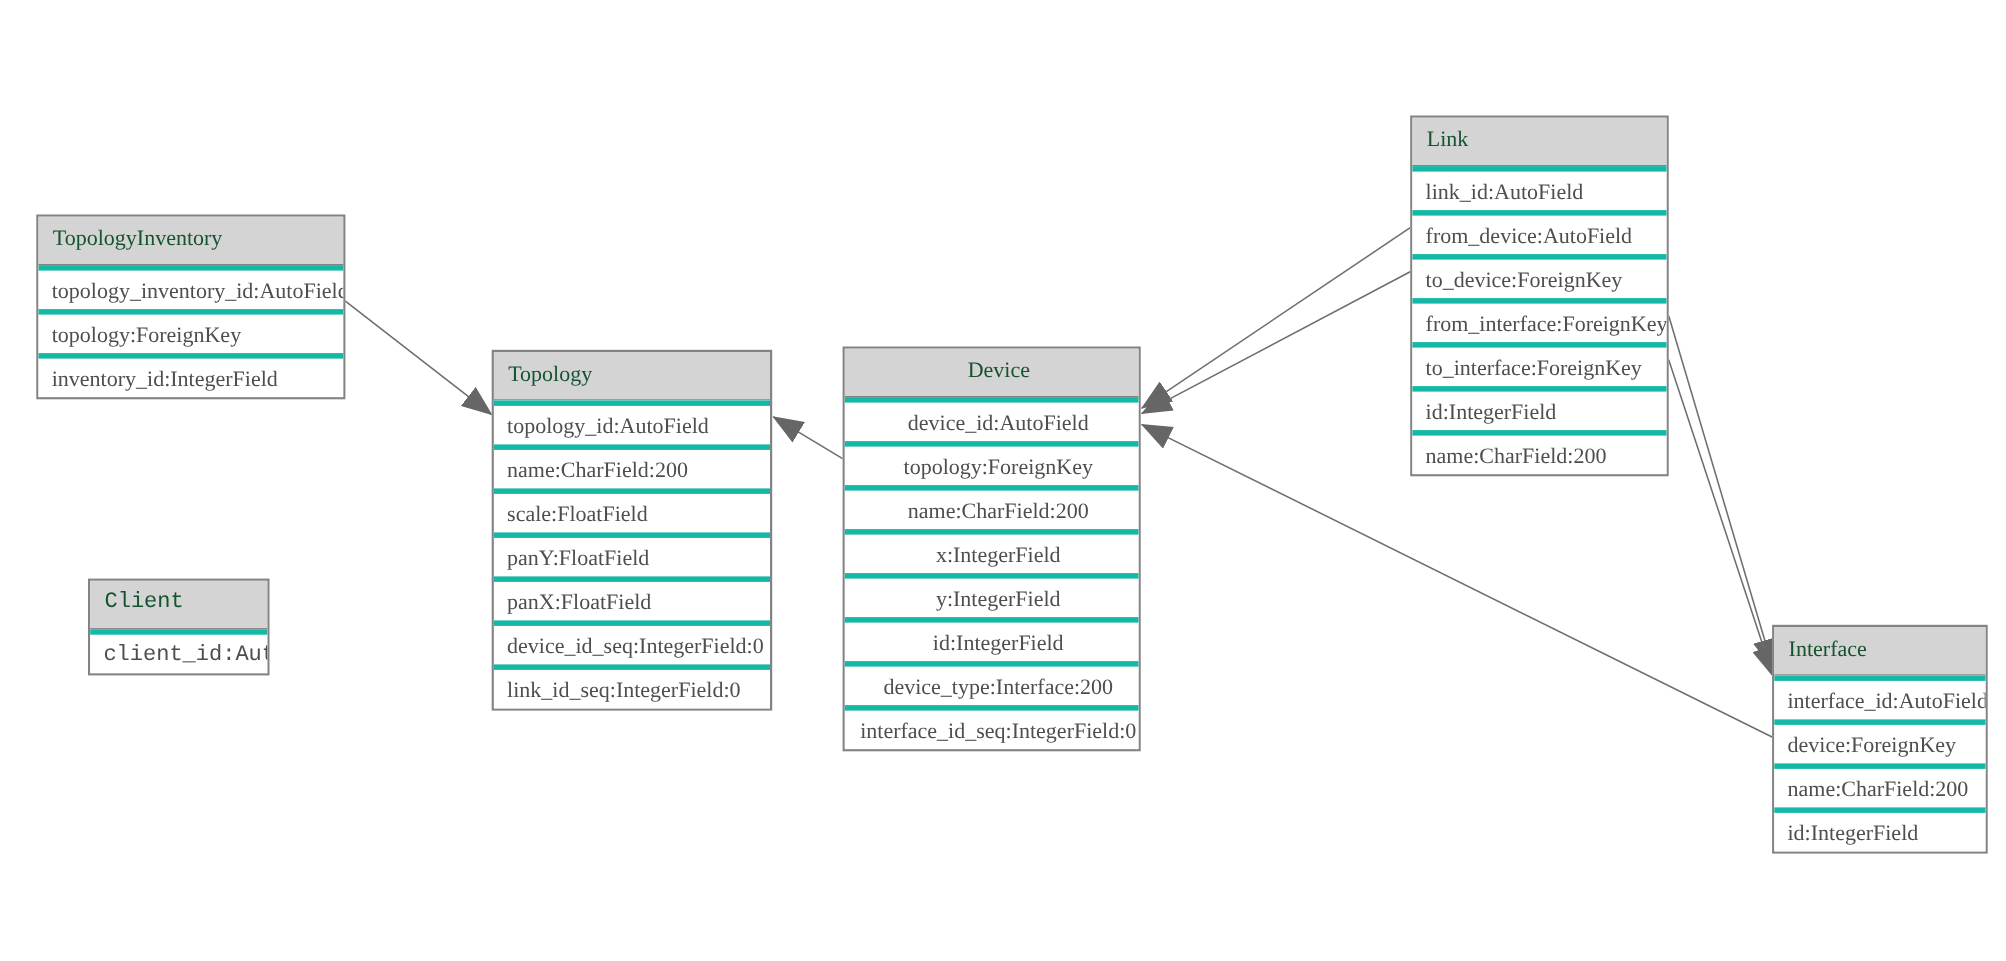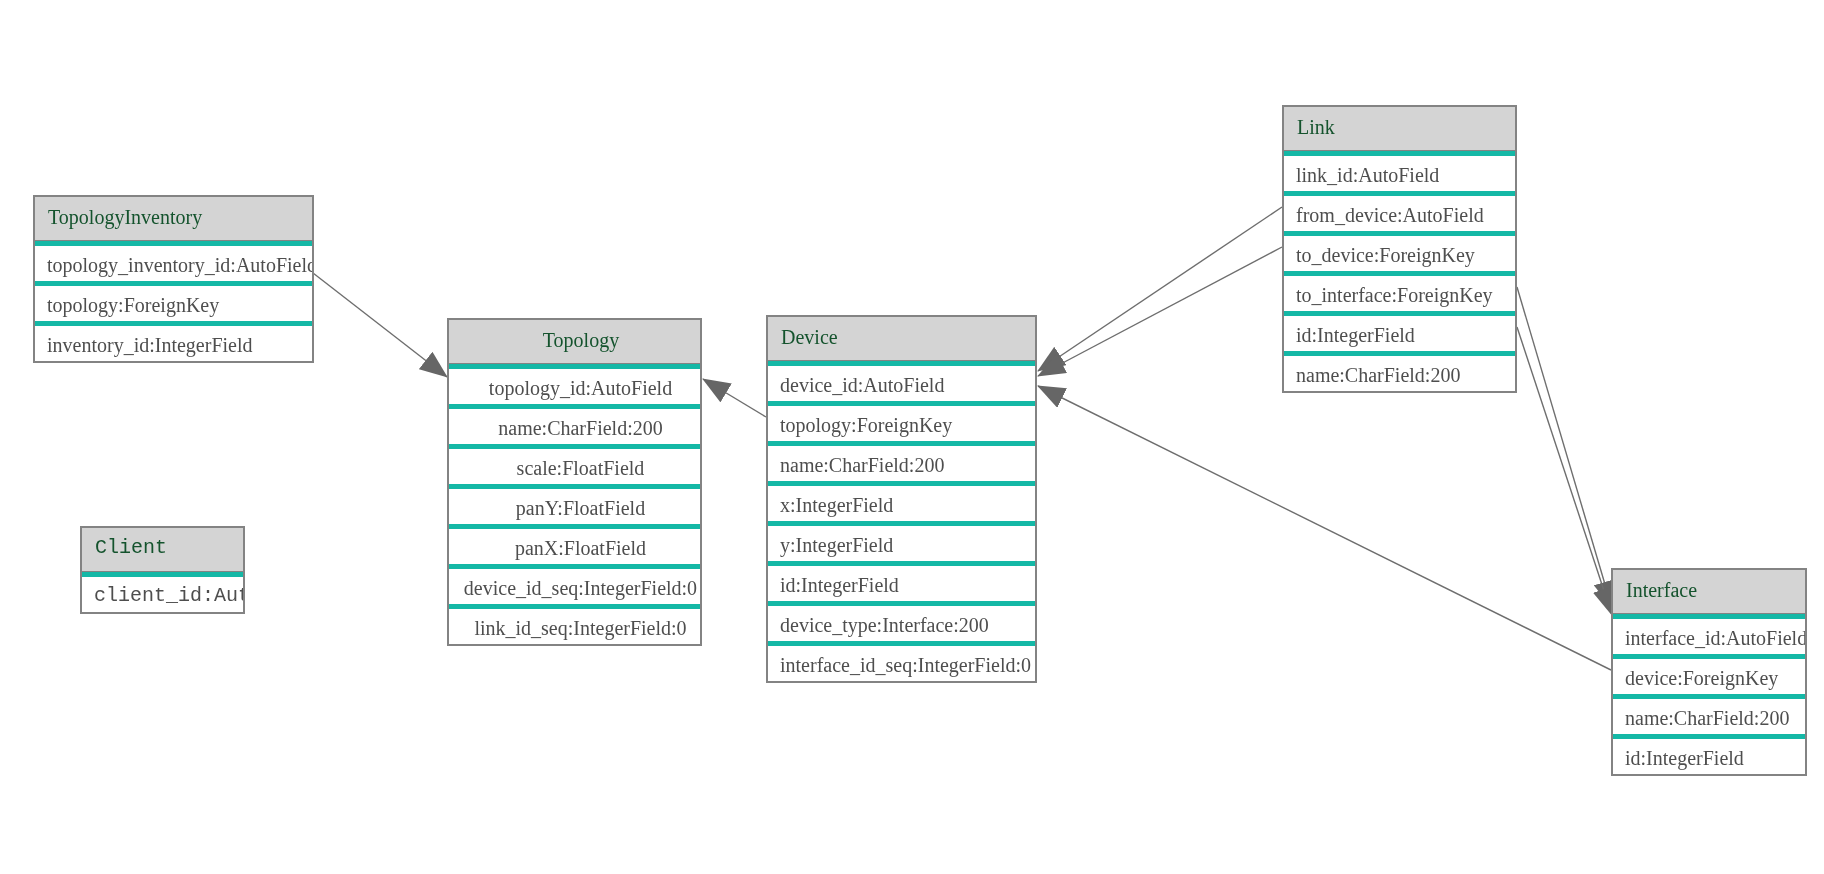--- a/index.html
+++ b/index.html
@@ -75,50 +75,51 @@
         <line x1="1517" y1="327" x2="1612" y2="615" stroke="#6e6e6e" stroke-width="1.4" marker-end="url(#arrowhead)"></line>
       </g>
   </svg>
   <div id="entities">
       <div class="entity" style="left: 33px; top: 163px; width: 281px; margin-top: 32px;">
         <div class="entity-header">TopologyInventory</div>
         <div class="entity-row">topology_inventory_id:AutoField</div>
         <div class="entity-row">topology:ForeignKey</div>
         <div class="entity-row">inventory_id:IntegerField</div>
       </div>
-      <div class="entity" style="left: 447px; top: 318px; width: 255px; text-align: center;">
+      <div class="entity" style="left: 447px; top: 318px; width: 255px;">
         <div class="entity-header">Topology</div>
         <div class="entity-row">topology_id:AutoField</div>
         <div class="entity-row">name:CharField:200</div>
         <div class="entity-row">scale:FloatField</div>
         <div class="entity-row">panY:FloatField</div>
         <div class="entity-row">panX:FloatField</div>
         <div class="entity-row">device_id_seq:IntegerField:0</div>
         <div class="entity-row">link_id_seq:IntegerField:0</div>
       </div>
       <div class="entity" style="left: 80px; top: 526px; width: 165px; font-family: Liberation Mono, monospace;">
         <div class="entity-header">Client</div>
         <div class="entity-row">client_id:AutoField</div>
       </div>
-      <div class="entity" style="left: 766px; top: 315px; width: 271px;">
+      <div class="entity" style="left: 766px; top: 315px; width: 271px; text-align: center;">
         <div class="entity-header">Device</div>
         <div class="entity-row">device_id:AutoField</div>
         <div class="entity-row">topology:ForeignKey</div>
         <div class="entity-row">name:CharField:200</div>
         <div class="entity-row">x:IntegerField</div>
         <div class="entity-row">y:IntegerField</div>
         <div class="entity-row">id:IntegerField</div>
         <div class="entity-row">device_type:Interface:200</div>
         <div class="entity-row">interface_id_seq:IntegerField:0</div>
       </div>
       <div class="entity" style="left: 1282px; top: 105px; width: 235px;">
         <div class="entity-header">Link</div>
         <div class="entity-row">link_id:AutoField</div>
         <div class="entity-row">from_device:AutoField</div>
         <div class="entity-row">to_device:ForeignKey</div>
+        <div class="entity-row">from_interface:ForeignKey</div>
         <div class="entity-row">to_interface:ForeignKey</div>
         <div class="entity-row">id:IntegerField</div>
         <div class="entity-row">name:CharField:200</div>
       </div>
       <div class="entity" style="left: 1611px; top: 568px; width: 196px; font-family: Liberation Serif, serif;">
         <div class="entity-header">Interface</div>
         <div class="entity-row">interface_id:AutoField</div>
         <div class="entity-row">device:ForeignKey</div>
         <div class="entity-row">name:CharField:200</div>
         <div class="entity-row">id:IntegerField</div>

